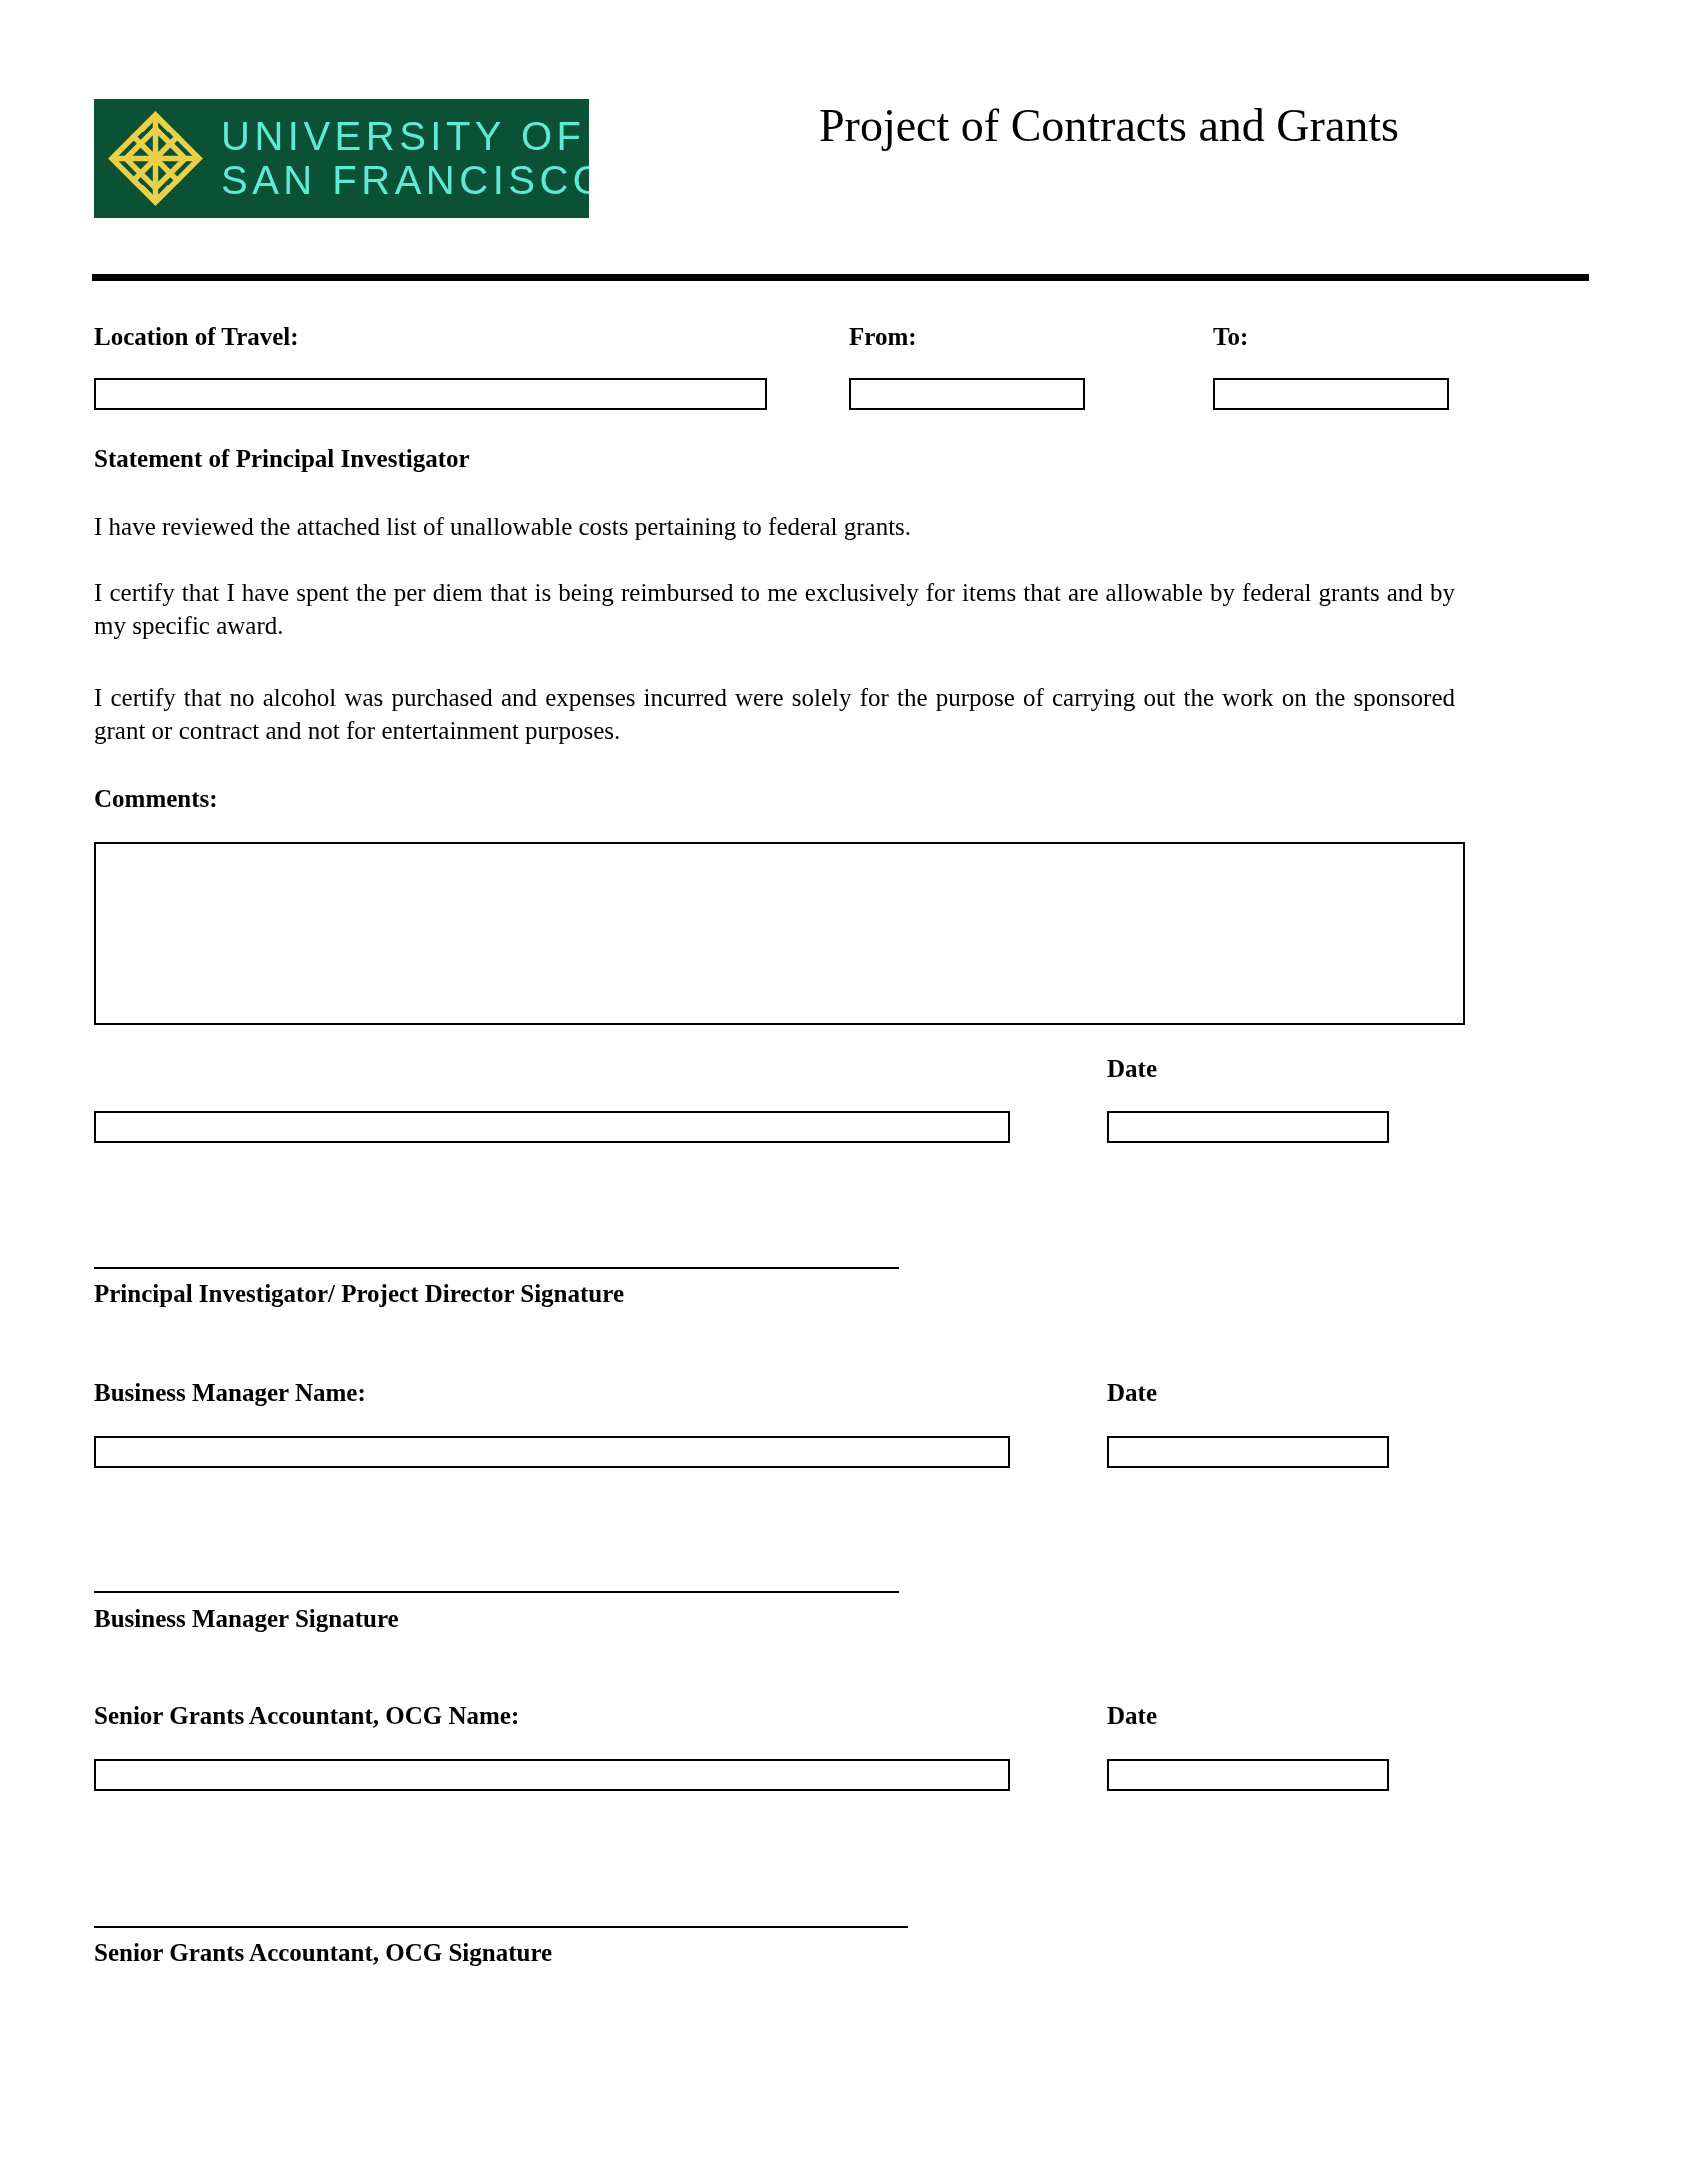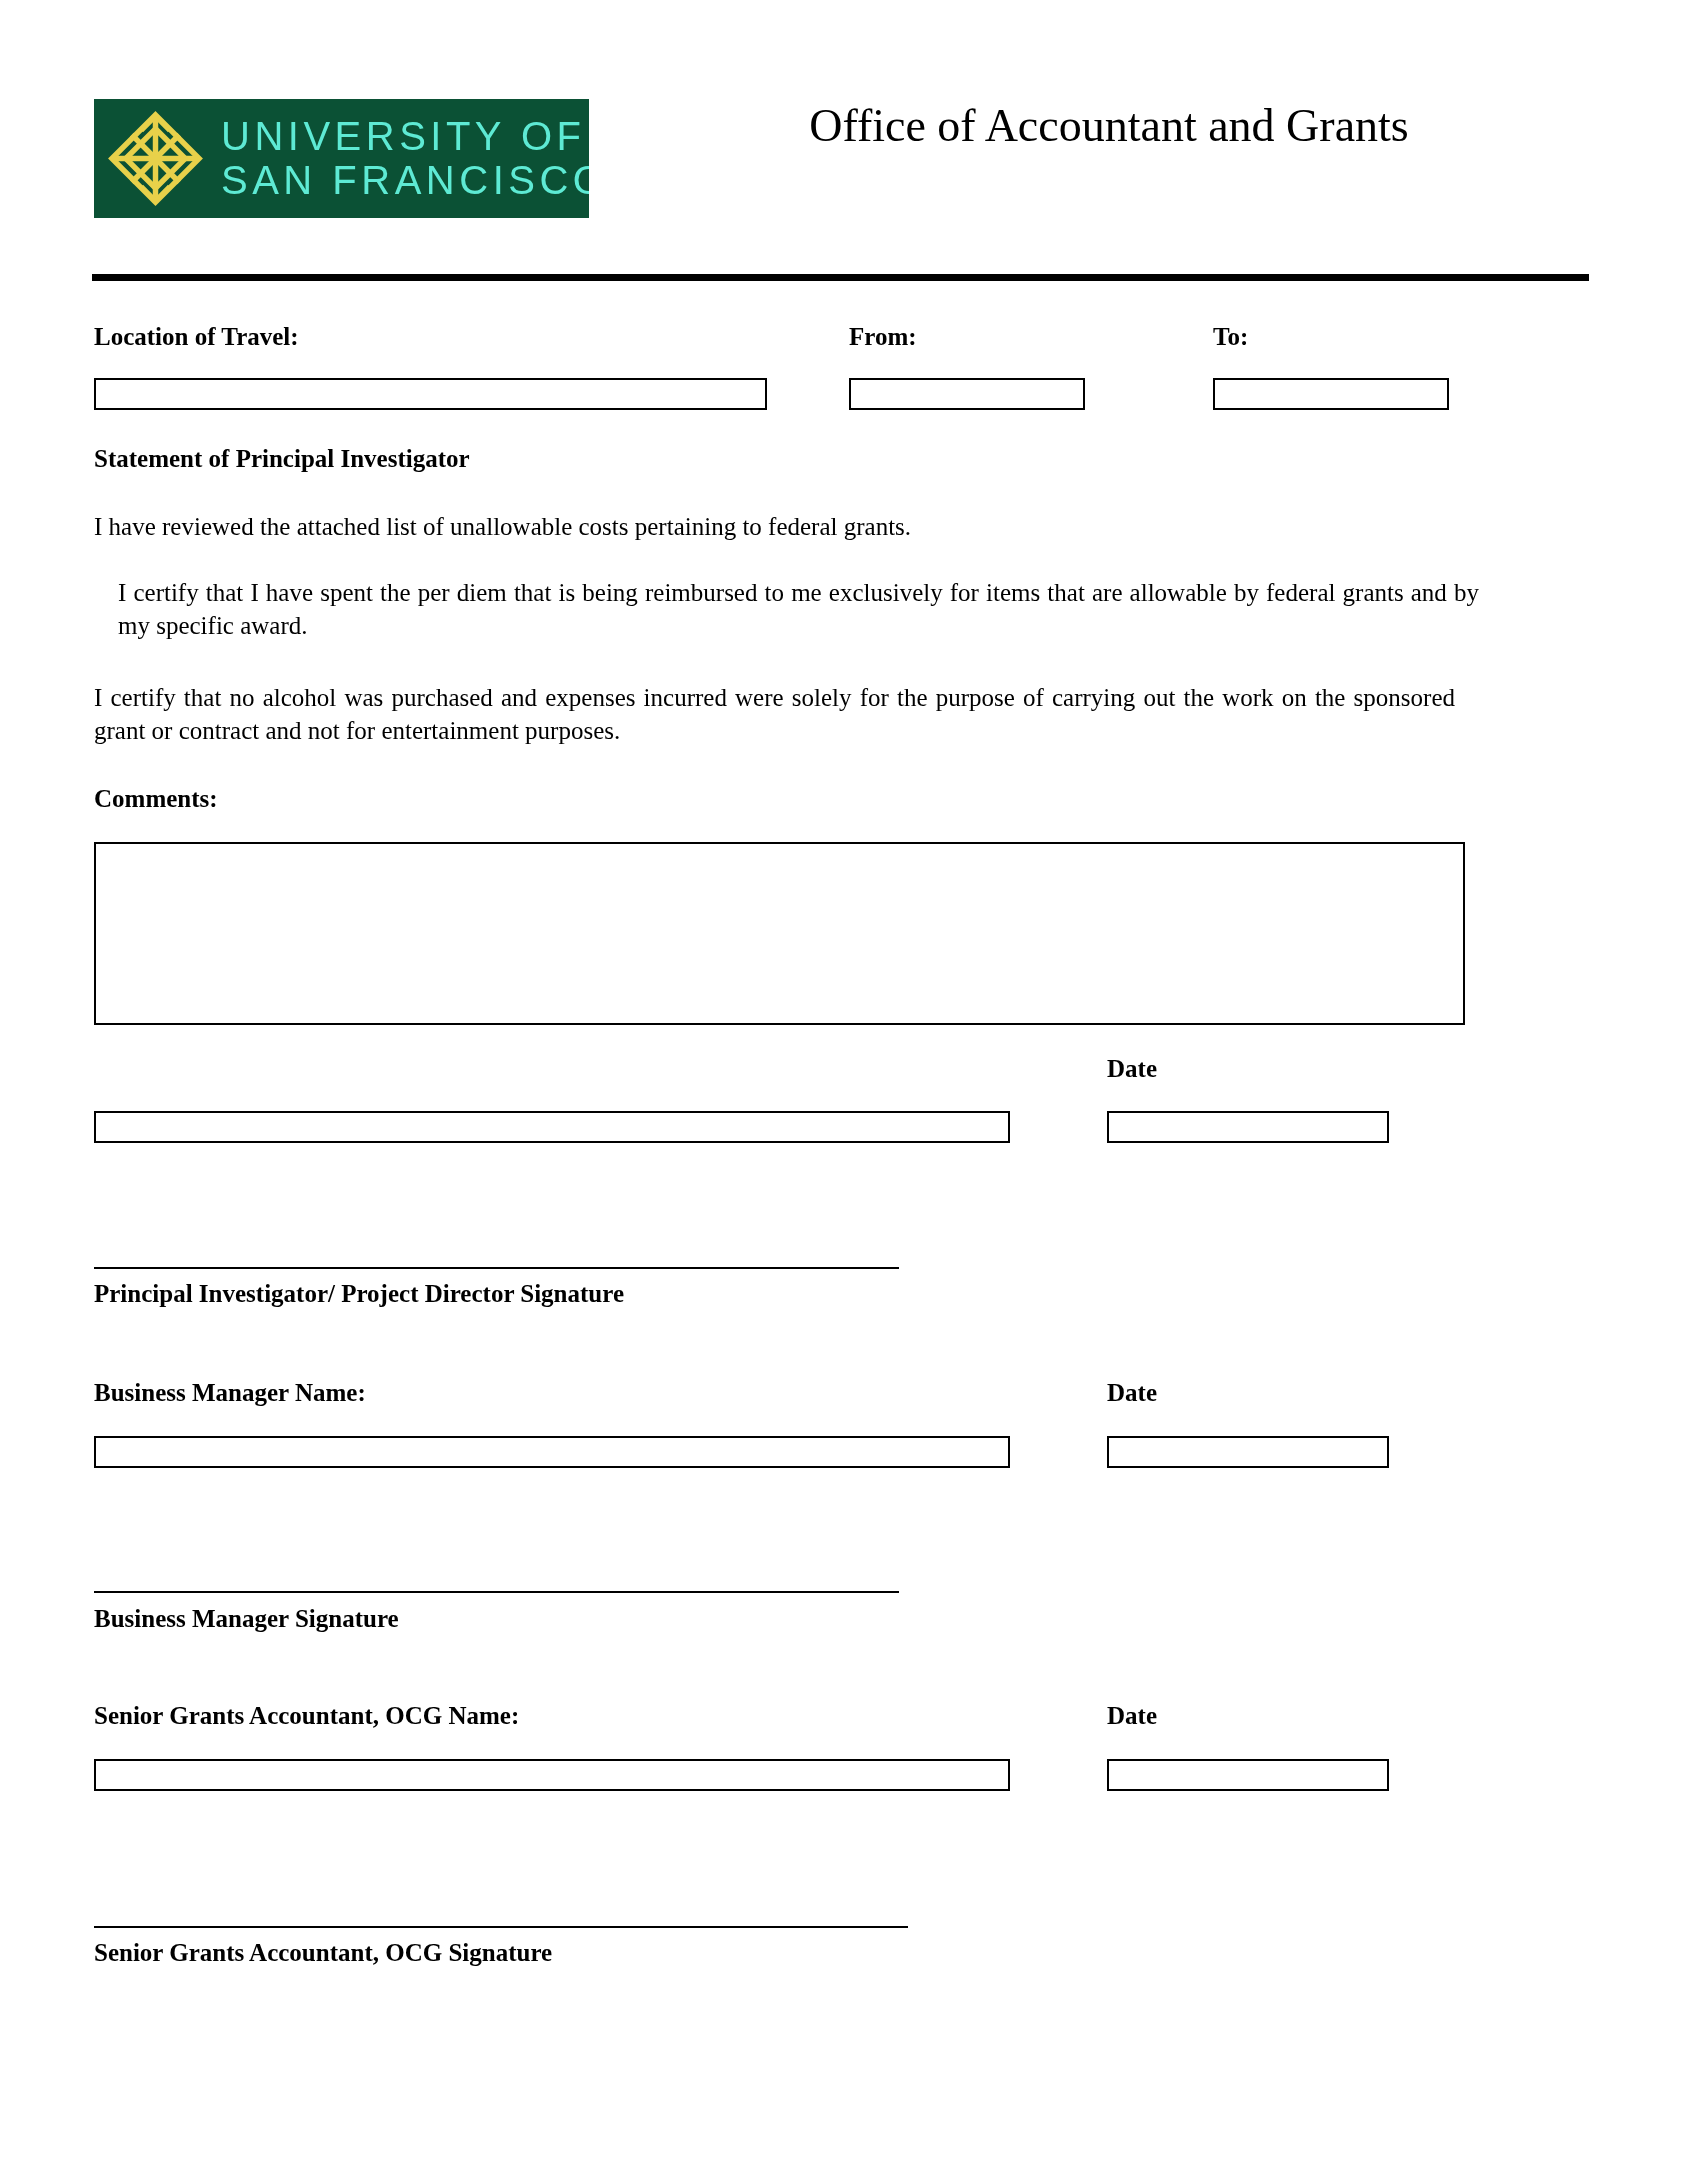--- a/index.html
+++ b/index.html
@@ -145,40 +145,40 @@
           </g>
         </svg>
       </div>
       <div class="logo-wordmark">
         <div class="logo-line">UNIVERSITY OF</div>
         <div class="logo-line">SAN FRANCISCO</div>
       </div>
     </div>
 
     <div class="doc-title">
-      <div class="t-line">Office of Accountant and Grants</div>
+      <div class="t-line">Project of Contracts and Grants</div>
     </div>
 
     <div class="rule"></div>
   </div>
 
   <div class="abs lbl" style="left:94px; top:322px;">Location of Travel:</div>
   <input class="abs box" type="text" style="left: 94px; top: 378px; width: 673px; height: 32px; font-size: 20px; padding: 0px 6px; font-family: &quot;Liberation Serif&quot;, serif;" value="" placeholder="">
 
   <div class="abs lbl" style="left:849px; top:322px;">From:</div>
   <input class="abs box" type="text" style="left: 849px; top: 378px; width: 236px; height: 32px; font-size: 20px; padding: 0px 6px; font-family: &quot;Liberation Serif&quot;, serif;" value="" placeholder="">
 
   <div class="abs lbl" style="left:1213px; top:322px;">To:</div>
   <input class="abs box" type="text" style="left: 1213px; top: 378px; width: 236px; height: 32px; font-size: 20px; padding: 0px 6px; font-family: &quot;Liberation Serif&quot;, serif;" value="" placeholder="">
 
   <div class="abs lbl" style="left:94px; top:444px;">Statement of Principal Investigator</div>
 
   <div class="abs para" style="left:94px; top:510px; width:1361px;">I have reviewed the attached list of unallowable costs pertaining to federal grants.</div>
 
-  <div class="abs para" style="left:94px; top:576px; width:1361px;margin-left:24px;">I certify that I have spent the per diem that is being reimbursed to me exclusively for items that are allowable by federal grants and by my specific award.</div>
+  <div class="abs para" style="left:94px; top:576px; width:1361px;">I certify that I have spent the per diem that is being reimbursed to me exclusively for items that are allowable by federal grants and by my specific award.</div>
 
   <div class="abs para" style="left:94px; top:681px; width:1361px;">I certify that no alcohol was purchased and expenses incurred were solely for the purpose of carrying out the work on the sponsored grant or contract and not for entertainment purposes.</div>
 
   <div class="abs lbl" style="left:94px; top:784px;">Comments:</div>
   <textarea class="abs box" style="left: 94px; top: 842px; width: 1371px; height: 183px; font-size: 22px; padding: 6px 8px; resize: none; font-family: &quot;Liberation Serif&quot;, serif;" placeholder=""></textarea>
 
   <input class="abs box" type="text" style="left: 94px; top: 1111px; width: 916px; height: 32px; font-size: 20px; padding: 0px 6px; font-family: &quot;Liberation Serif&quot;, serif;" value="">
   <div class="abs lbl" style="left:1107px; top:1054px;">Date</div>
   <input class="abs box" type="text" style="left: 1107px; top: 1111px; width: 282px; height: 32px; font-size: 20px; padding: 0px 6px; font-family: &quot;Liberation Serif&quot;, serif;" value="">
 

